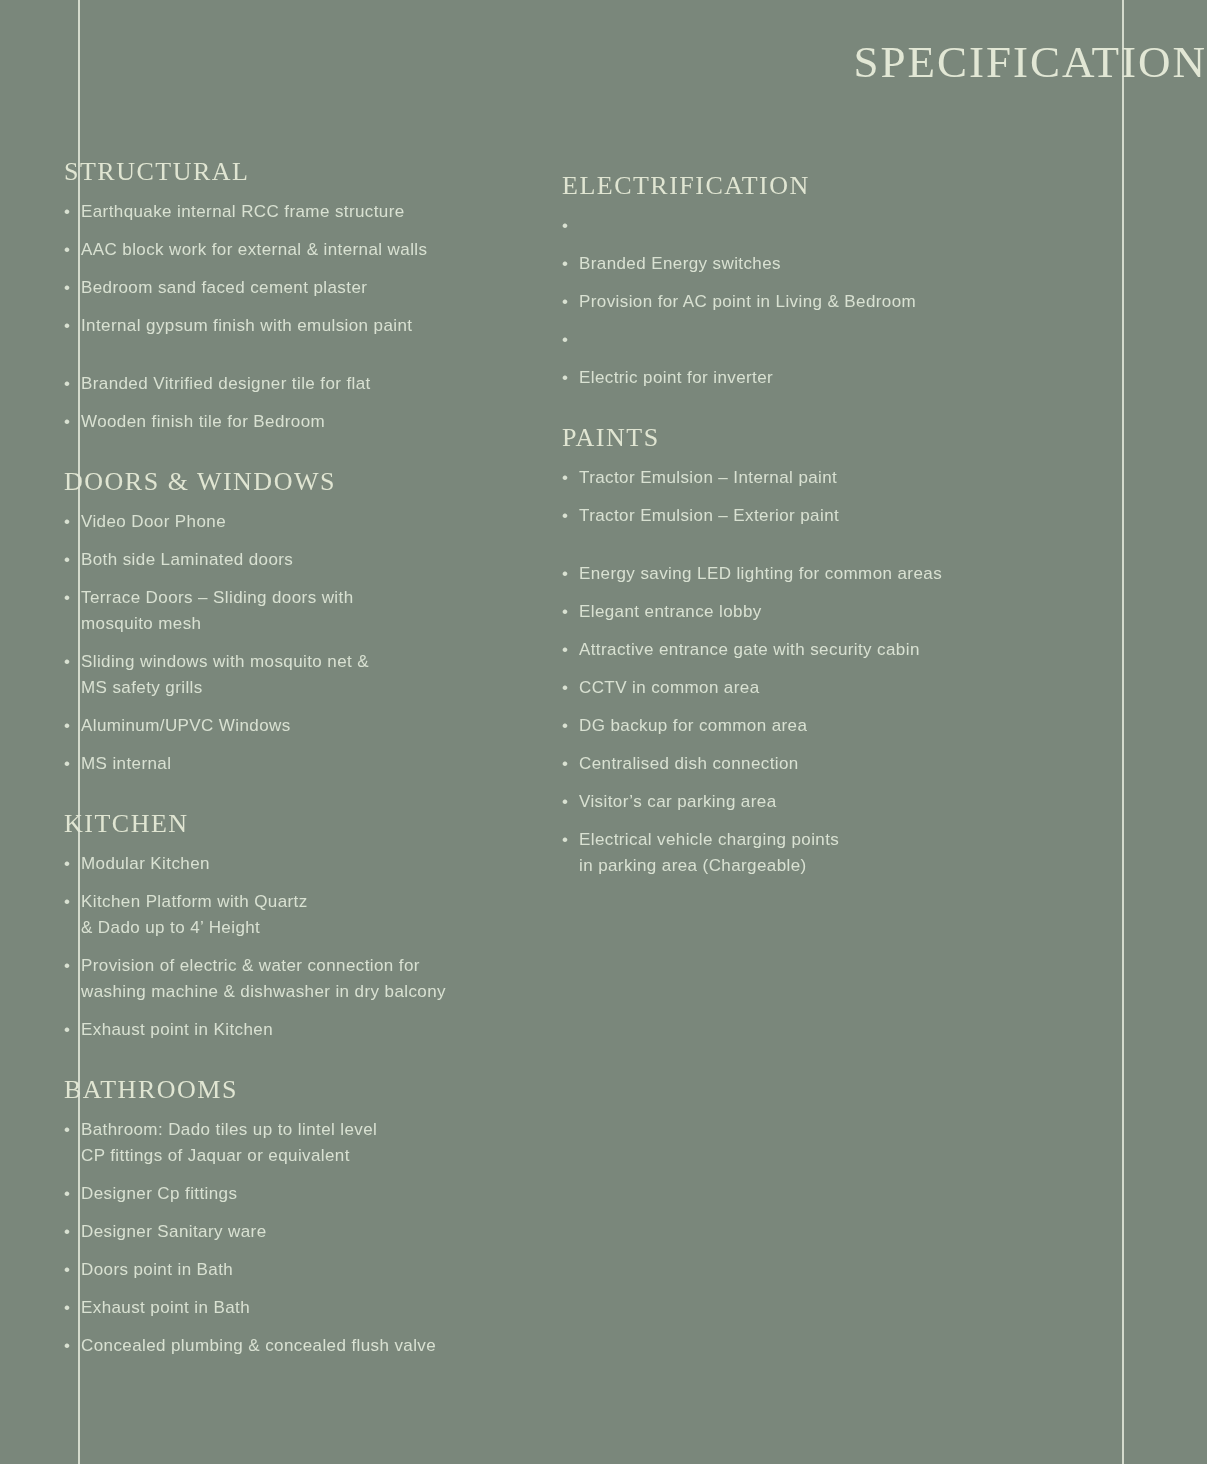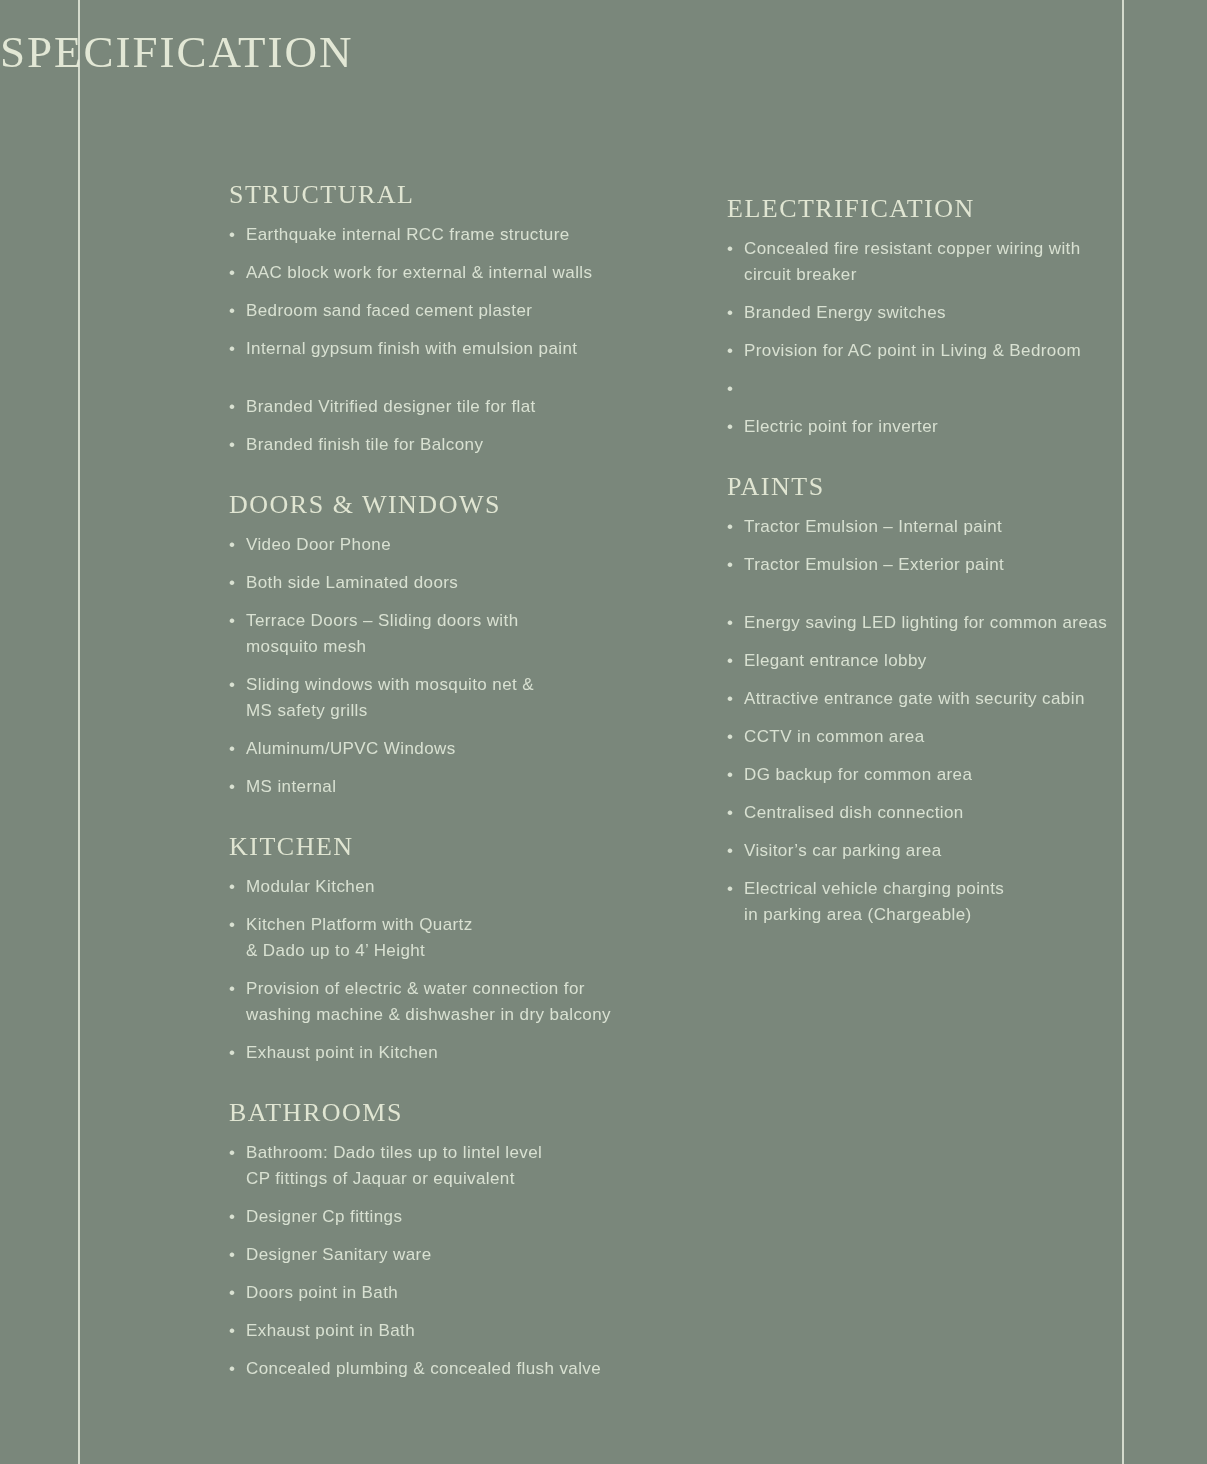--- a/index.html
+++ b/index.html
@@ -16,35 +16,34 @@
     top: 0;
     height: 1464px;
     width: 2px;
     background: #e4e9da;
     opacity: 0.85;
   }
   .vline-left { left: 78px; }
   .vline-right { left: 1122px; }
 
   .page-title {
-    margin: 26px 0 0 0;
-    text-align: left;
+    margin: 36px 0 0 0;
+    text-align: right;
     font-family: "Liberation Serif", serif;
     font-weight: 400;
     font-size: 45px;
     letter-spacing: 2px;
     color: #e2e7d5;
   }
 
   .cols {
     display: flex;
-    margin-top: 102px;
+    margin-top: 69px;
     padding-left: 64px;
     box-sizing: border-box;
-    justify-content: flex-end;
   }
   .col-left  { width: 498px; flex: 0 0 498px; }
   .col-right { width: 480px; flex: 0 0 480px; padding-top: 14px; }
 
   .section { margin-bottom: 32px; }
   .section-title {
     margin: 0 0 12px 0;
     font-family: "Liberation Serif", serif;
     font-weight: 400;
     font-size: 26px;
@@ -100,21 +99,21 @@
 
     <div class="section">
       <ul class="items">
 
       <li class="item">
             <span class="dot">•</span>
             <span class="txt">Branded Vitrified designer tile for flat</span>
           </li>
           <li class="item">
             <span class="dot">•</span>
-            <span class="txt">Branded finish tile for Balcony</span>
+            <span class="txt">Wooden finish tile for Bedroom</span>
           </li>
         </ul>
     </div>
 
     <div class="section">
       <h2 class="section-title">DOORS &amp; WINDOWS</h2>
       <ul class="items">
 
       <li class="item">
             <span class="dot">•</span>
@@ -205,22 +204,20 @@
   </div>
 
   <div class="col-right">
 
     <div class="section">
       <h2 class="section-title">ELECTRIFICATION</h2>
       <ul class="items">
 
       <li class="item">
             <span class="dot">•</span>
-            <span class="txt">Concealed fire resistant copper wiring with
-circuit breaker</span>
           </li>
           <li class="item">
             <span class="dot">•</span>
             <span class="txt">Branded Energy switches</span>
           </li>
           <li class="item">
             <span class="dot">•</span>
             <span class="txt">Provision for AC point in Living &amp; Bedroom</span>
           </li>
           <li class="item">

